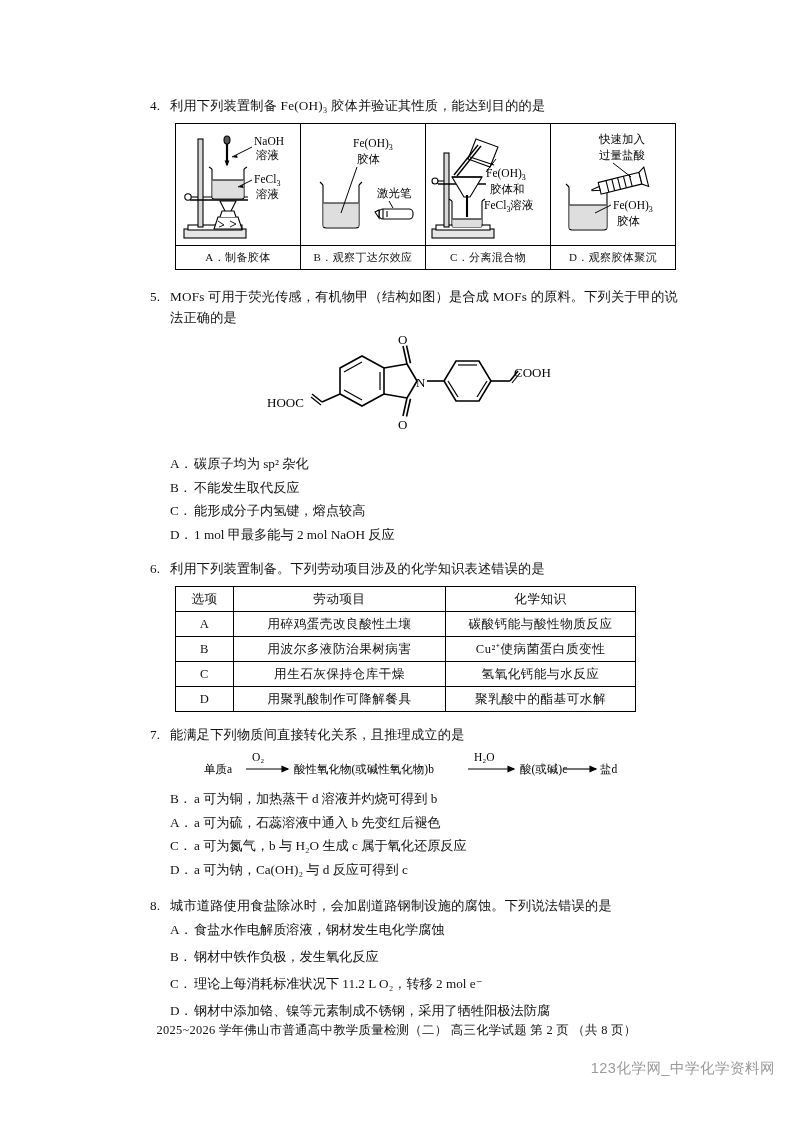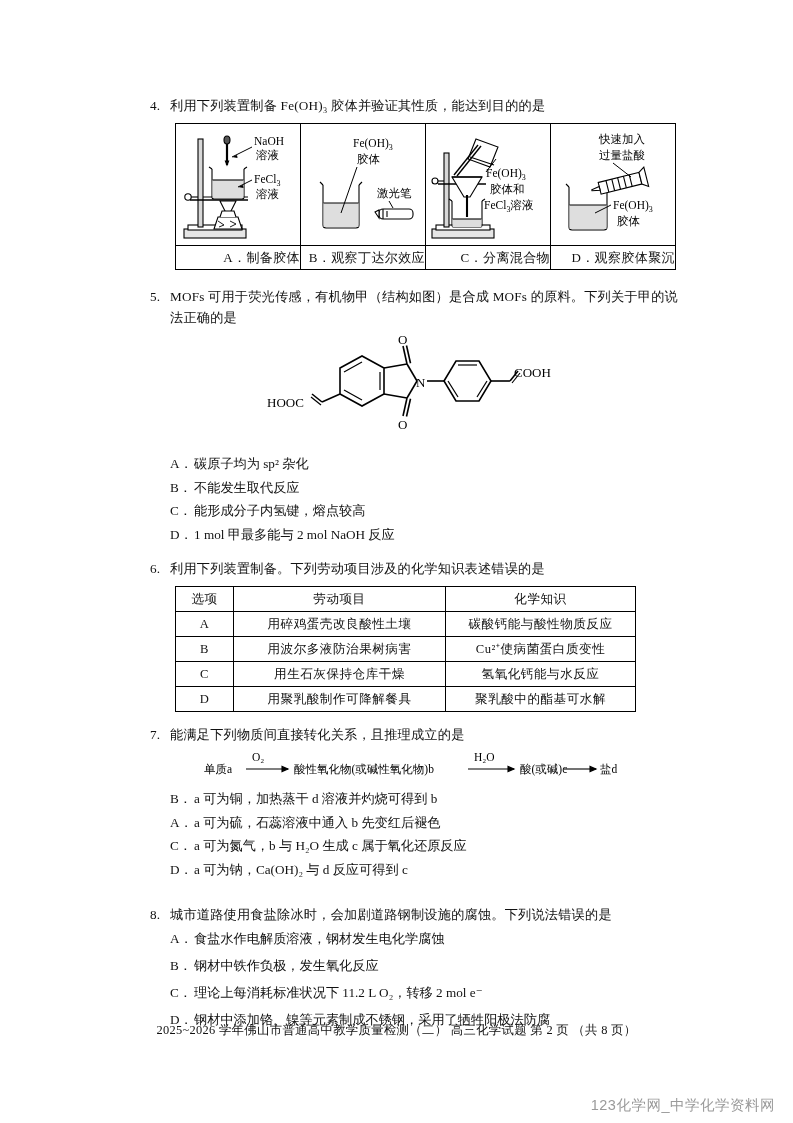--- a/index.html
+++ b/index.html
@@ -44,22 +44,22 @@
     border-collapse: collapse;
   }
   .apparatus td {
     border: 1.1px solid #000;
     padding: 0;
     vertical-align: middle;
   }
   .fig-cell { height: 122px; position: relative; width: 125px; }
   .cap-cell {
     height: 24px;
-    text-align: right;
-    font-size: 13px;
+    text-align: center;
+    font-size: 11px;
     letter-spacing: 0.4px;
     white-space: nowrap;
   }
   .fig-svg { display: block; margin: 0 auto; }
 
   
   .structure-wrap { text-align: center; margin: 6px 0 4px 0; }
 
   
   .ltable {
@@ -92,21 +92,21 @@
     top: 1022px;
     width: 793px;
     text-align: center;
     font-size: 12.4px;
     letter-spacing: 0.3px;
     white-space: nowrap;
   }
   .watermark {
     position: absolute;
     right: 18px;
-    top: 1096px;
+    top: 1059px;
     font-family: "Liberation Sans", sans-serif;
     font-size: 14.5px;
     color: #9a9a9a;
     letter-spacing: 0.5px;
     white-space: nowrap;
   }
 </style>
 </head>
 <body>
 
@@ -392,21 +392,21 @@
         </g>
       </svg>
     </div>
 
     <div class="opt"><span class="optlabel">B．</span><span>a 可为铜，加热蒸干 d 溶液并灼烧可得到 b</span></div>
     <div class="opt"><span class="optlabel">A．</span><span>a 可为硫，石蕊溶液中通入 b 先变红后褪色</span></div>
     <div class="opt"><span class="optlabel">C．</span><span>a 可为氮气，b 与 H₂O 生成 c 属于氧化还原反应</span></div>
     <div class="opt"><span class="optlabel">D．</span><span>a 可为钠，Ca(OH)₂ 与 d 反应可得到 c</span></div>
   </div>
 
-  <div class="qblock" style="margin-top:23px">
+  <div class="qblock" style="margin-top:14px">
     <div class="qline">
       <span class="qnum">8.</span><span>城市道路使用食盐除冰时，会加剧道路钢制设施的腐蚀。下列说法错误的是</span>
     </div>
     <div class="opt" style="line-height:27px"><span class="optlabel">A．</span><span>食盐水作电解质溶液，钢材发生电化学腐蚀</span></div>
     <div class="opt" style="line-height:27px"><span class="optlabel">B．</span><span>钢材中铁作负极，发生氧化反应</span></div>
     <div class="opt" style="line-height:27px"><span class="optlabel">C．</span><span>理论上每消耗标准状况下 11.2 L O₂，转移 2 mol e⁻</span></div>
     <div class="opt" style="line-height:27px"><span class="optlabel">D．</span><span>钢材中添加铬、镍等元素制成不锈钢，采用了牺牲阳极法防腐</span></div>
   </div>
 
 </div>

